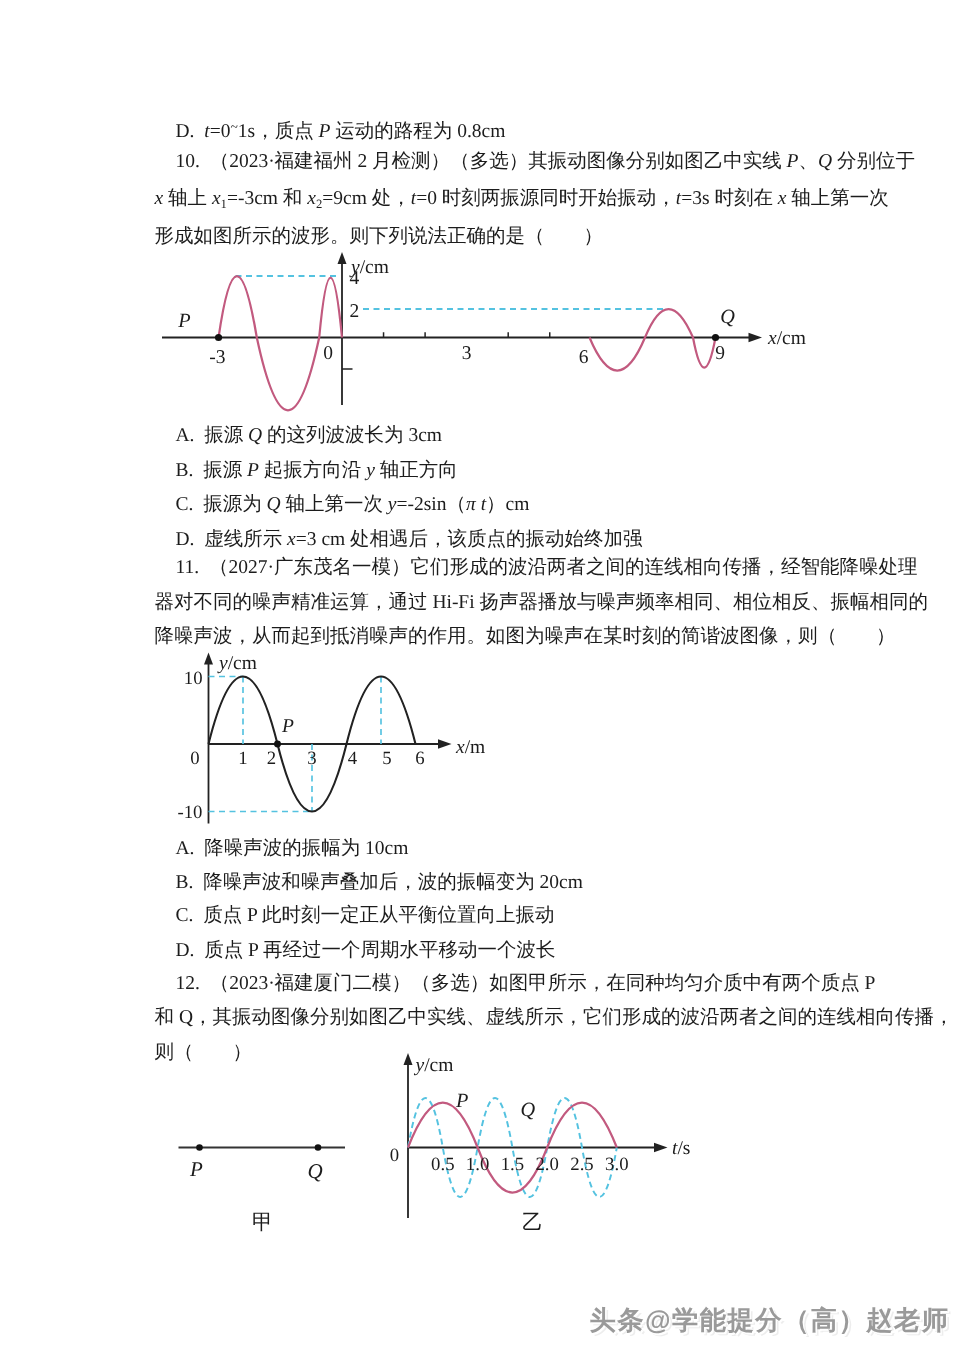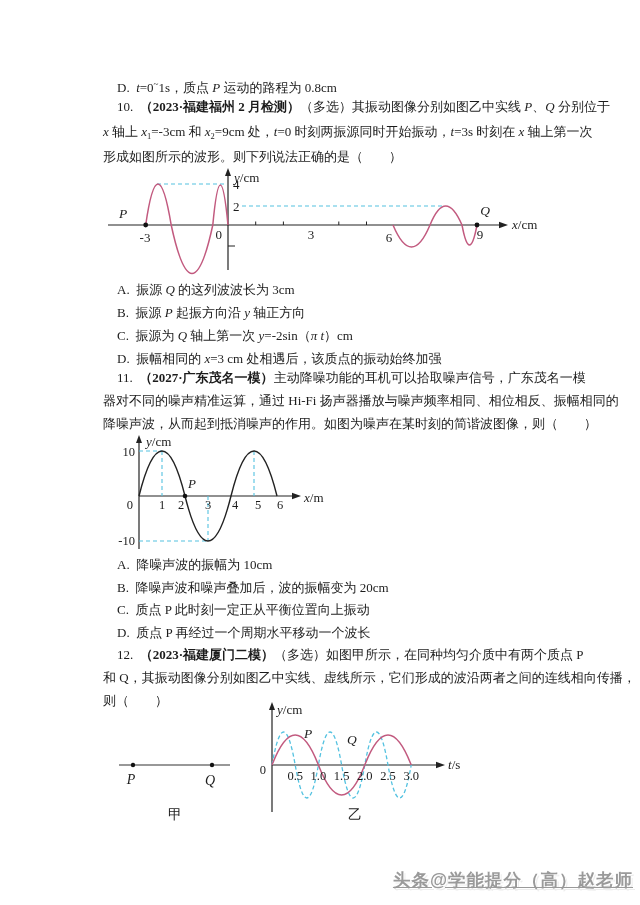--- a/index.html
+++ b/index.html
@@ -6,33 +6,32 @@
   #page {
     position:relative; width:640px; height:905px; background:#ffffff;
     font-family:"Liberation Serif","DejaVu Serif",serif; color:#1c1c1c; overflow:hidden;
   }
   .line {
     position:absolute; white-space:nowrap; font-size:13px; line-height:17px;
     color:#1c1c1c;
   }
   .seg { }
   .it { font-style:italic; }
-  .bd { font-weight:bold;margin-top:32px; }
+  .bd { font-weight:normal;margin-top:32px; }
   .sb { font-size:0.65em; vertical-align:-0.3em; }
   .sp { font-size:0.7em; vertical-align:0.5em; }
   .fig { position:absolute; }
   svg text { font-family:"Liberation Serif","DejaVu Serif",serif; fill:#1c1c1c; }
   svg .it { font-style:italic; }
   .cap { position:absolute; font-size:14px; color:#1c1c1c; }
   .footer {
     position:absolute; top:868px; right:7px;
     font-family:"Liberation Sans","DejaVu Sans",sans-serif;
     font-weight:700; font-size:17.5px; letter-spacing:1px; color:#9a9a9a;
     text-shadow:1px 1px 0 #ffffff, 2px 2px 0 #ededed;
-    text-decoration:underline;
   }
 </style>
 </head>
 <body>
 
 <div id="page">
 
   <div class="line" style="top:76px;left:117px"><span class="seg">D. </span><span class="seg it">t</span><span class="seg">=0</span><span class="seg sp">~</span><span class="seg">1s，质点 </span><span class="seg it">P</span><span class="seg"> 运动的路程为 0.8cm</span></div>
   <div class="line" style="top:98px;left:117px"><span class="seg">10. </span><span class="seg bd">（2023·福建福州 2 月检测）</span><span class="seg">（多选）其振动图像分别如图乙中实线 </span><span class="seg it">P</span><span class="seg">、</span><span class="seg it">Q</span><span class="seg"> 分别位于</span></div>
   <div class="line" style="top:123px;left:103px"><span class="seg it">x</span><span class="seg"> 轴上 </span><span class="seg it">x</span><span class="seg sb">1</span><span class="seg">=-3cm 和 </span><span class="seg it">x</span><span class="seg sb">2</span><span class="seg">=9cm 处，</span><span class="seg it">t</span><span class="seg">=0 时刻两振源同时开始振动，</span><span class="seg it">t</span><span class="seg">=3s 时刻在 </span><span class="seg it">x</span><span class="seg"> 轴上第一次</span></div>
@@ -65,23 +64,23 @@
     <text x="211" y="74" font-size="13" text-anchor="middle">3</text>
     <text x="289" y="77" font-size="13" text-anchor="middle">6</text>
     <text x="380" y="74" font-size="13" text-anchor="middle">9</text>
     <text x="23" y="53" font-size="13.5" text-anchor="middle" class="it">P</text>
     <text x="385" y="50" font-size="13.5" text-anchor="middle" class="it">Q</text>
   </svg>
 
   <div class="line" style="top:281px;left:117px"><span class="seg">A. 振源 </span><span class="seg it">Q</span><span class="seg"> 的这列波波长为 3cm</span></div>
   <div class="line" style="top:304px;left:117px"><span class="seg">B. 振源 </span><span class="seg it">P</span><span class="seg"> 起振方向沿 </span><span class="seg it">y</span><span class="seg"> 轴正方向</span></div>
   <div class="line" style="top:327px;left:117px"><span class="seg">C. 振源为 </span><span class="seg it">Q</span><span class="seg"> 轴上第一次 </span><span class="seg it">y</span><span class="seg">=-2sin（</span><span class="seg it">π t</span><span class="seg">）cm</span></div>
-  <div class="line" style="top:350px;left:117px"><span class="seg">D. 振幅相同的 </span><span class="seg it">x</span><span class="seg">=3 cm 处相遇后，该质点的振动始终加强</span></div>
+  <div class="line" style="top:350px;left:117px"><span class="seg">D. 虚线所示 </span><span class="seg it">x</span><span class="seg">=3 cm 处相遇后，该质点的振动始终加强</span></div>
 
-  <div class="line" style="top:369px;left:117px"><span class="seg">11. </span><span class="seg bd">（2027·广东茂名一模）</span><span class="seg">主动降噪功能的耳机可以拾取噪声信号，广东茂名一模</span></div>
+  <div class="line" style="top:369px;left:117px"><span class="seg">11. </span><span class="seg bd">（2027·广东茂名一模）</span><span class="seg">它们形成的波沿两者之间的连线相向传播，经智能降噪处理</span></div>
   <div class="line" style="top:415px;left:103px"><span class="seg">降噪声波，从而起到抵消噪声的作用。如图为噪声在某时刻的简谐波图像，则（　　）</span></div>
   <div class="line" style="top:392px;left:103px"><span class="seg">器对不同的噪声精准运算，通过 Hi-Fi 扬声器播放与噪声频率相同、相位相反、振幅相同的</span></div>
 
   <svg class="fig" style="top:432px;left:98px" width="245" height="126" viewBox="0 0 245 126">
     <line x1="41" y1="64" x2="199" y2="64" stroke="#222" stroke-width="1.2"></line>
     <path d="M203,64 L194,60.8 L194,67.2 Z" fill="#222"></path>
     <line x1="41" y1="8" x2="41" y2="117" stroke="#222" stroke-width="1.2"></line>
     <path d="M41,3 L38,11 L44,11 Z" fill="#222"></path>
     <g stroke="#54c2e0" stroke-width="1.1" stroke-dasharray="4 3">
       <line x1="41" y1="19" x2="64" y2="19"></line>

